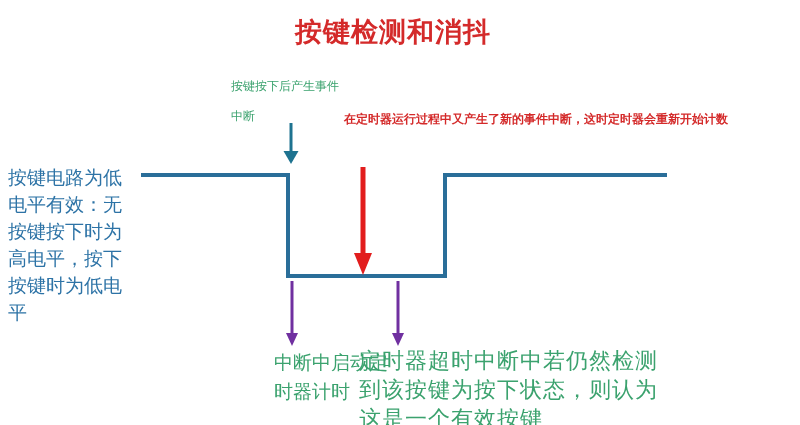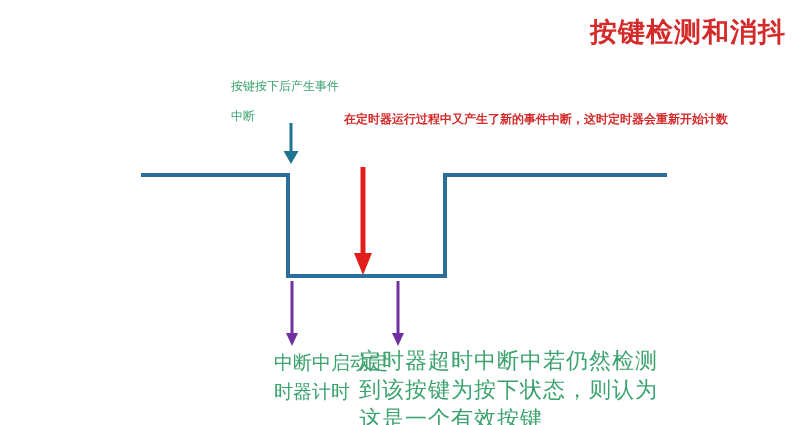--- a/index.html
+++ b/index.html
@@ -7,21 +7,21 @@
     width: 800px; height: 425px;
     background: #ffffff;
     font-family: "Liberation Serif", "DejaVu Serif", serif;
     overflow: hidden;
     position: relative;
   }
   .canvas { position: absolute; left: 0; top: 0; width: 800px; height: 425px; }
 
   .title {
     position: absolute; left: 0; right: 14px; top: 14px;
-    text-align: right;
+    text-align: center;
     font-size: 27px; font-weight: bold; letter-spacing: 1px;
     color: var(--title-red);
   }
 
   .diagram-svg { position: absolute; left: 0; top: 0; }
 
   .note { position: absolute; word-break: break-all; }
 
   .note-signal-desc {
     left: 8px; top: 164px; width: 118px;
@@ -75,20 +75,21 @@
       <line x1="292" y1="281" x2="292" y2="334" stroke-width="3" stroke="#7030a0"></line>
       <polygon points="292,346 286,333 298,333" fill="#7030a0"></polygon>
     </g>
 
     <g>
       <line x1="398" y1="281" x2="398" y2="334" stroke-width="3" stroke="#7030a0"></line>
       <polygon points="398,346 392,333 404,333" fill="#7030a0"></polygon>
     </g>
   </svg>
 
+  <div class="note note-signal-desc">按键电路为低电平有效：无按键按下时为高电平，按下按键时为低电平</div>
 
   <div class="note note-press-event">按键按下后产生事件中断</div>
 
   <div class="note note-timer-restart">在定时器运行过程中又产生了新的事件中断，这时定时器会重新开始计数</div>
 
   <div class="note note-start-timer">中断中启动定时器计时</div>
 
   <div class="note note-timeout-check">定时器超时中断中若仍然检测到该按键为按下状态，则认为这是一个有效按键</div>
 
 </div>

